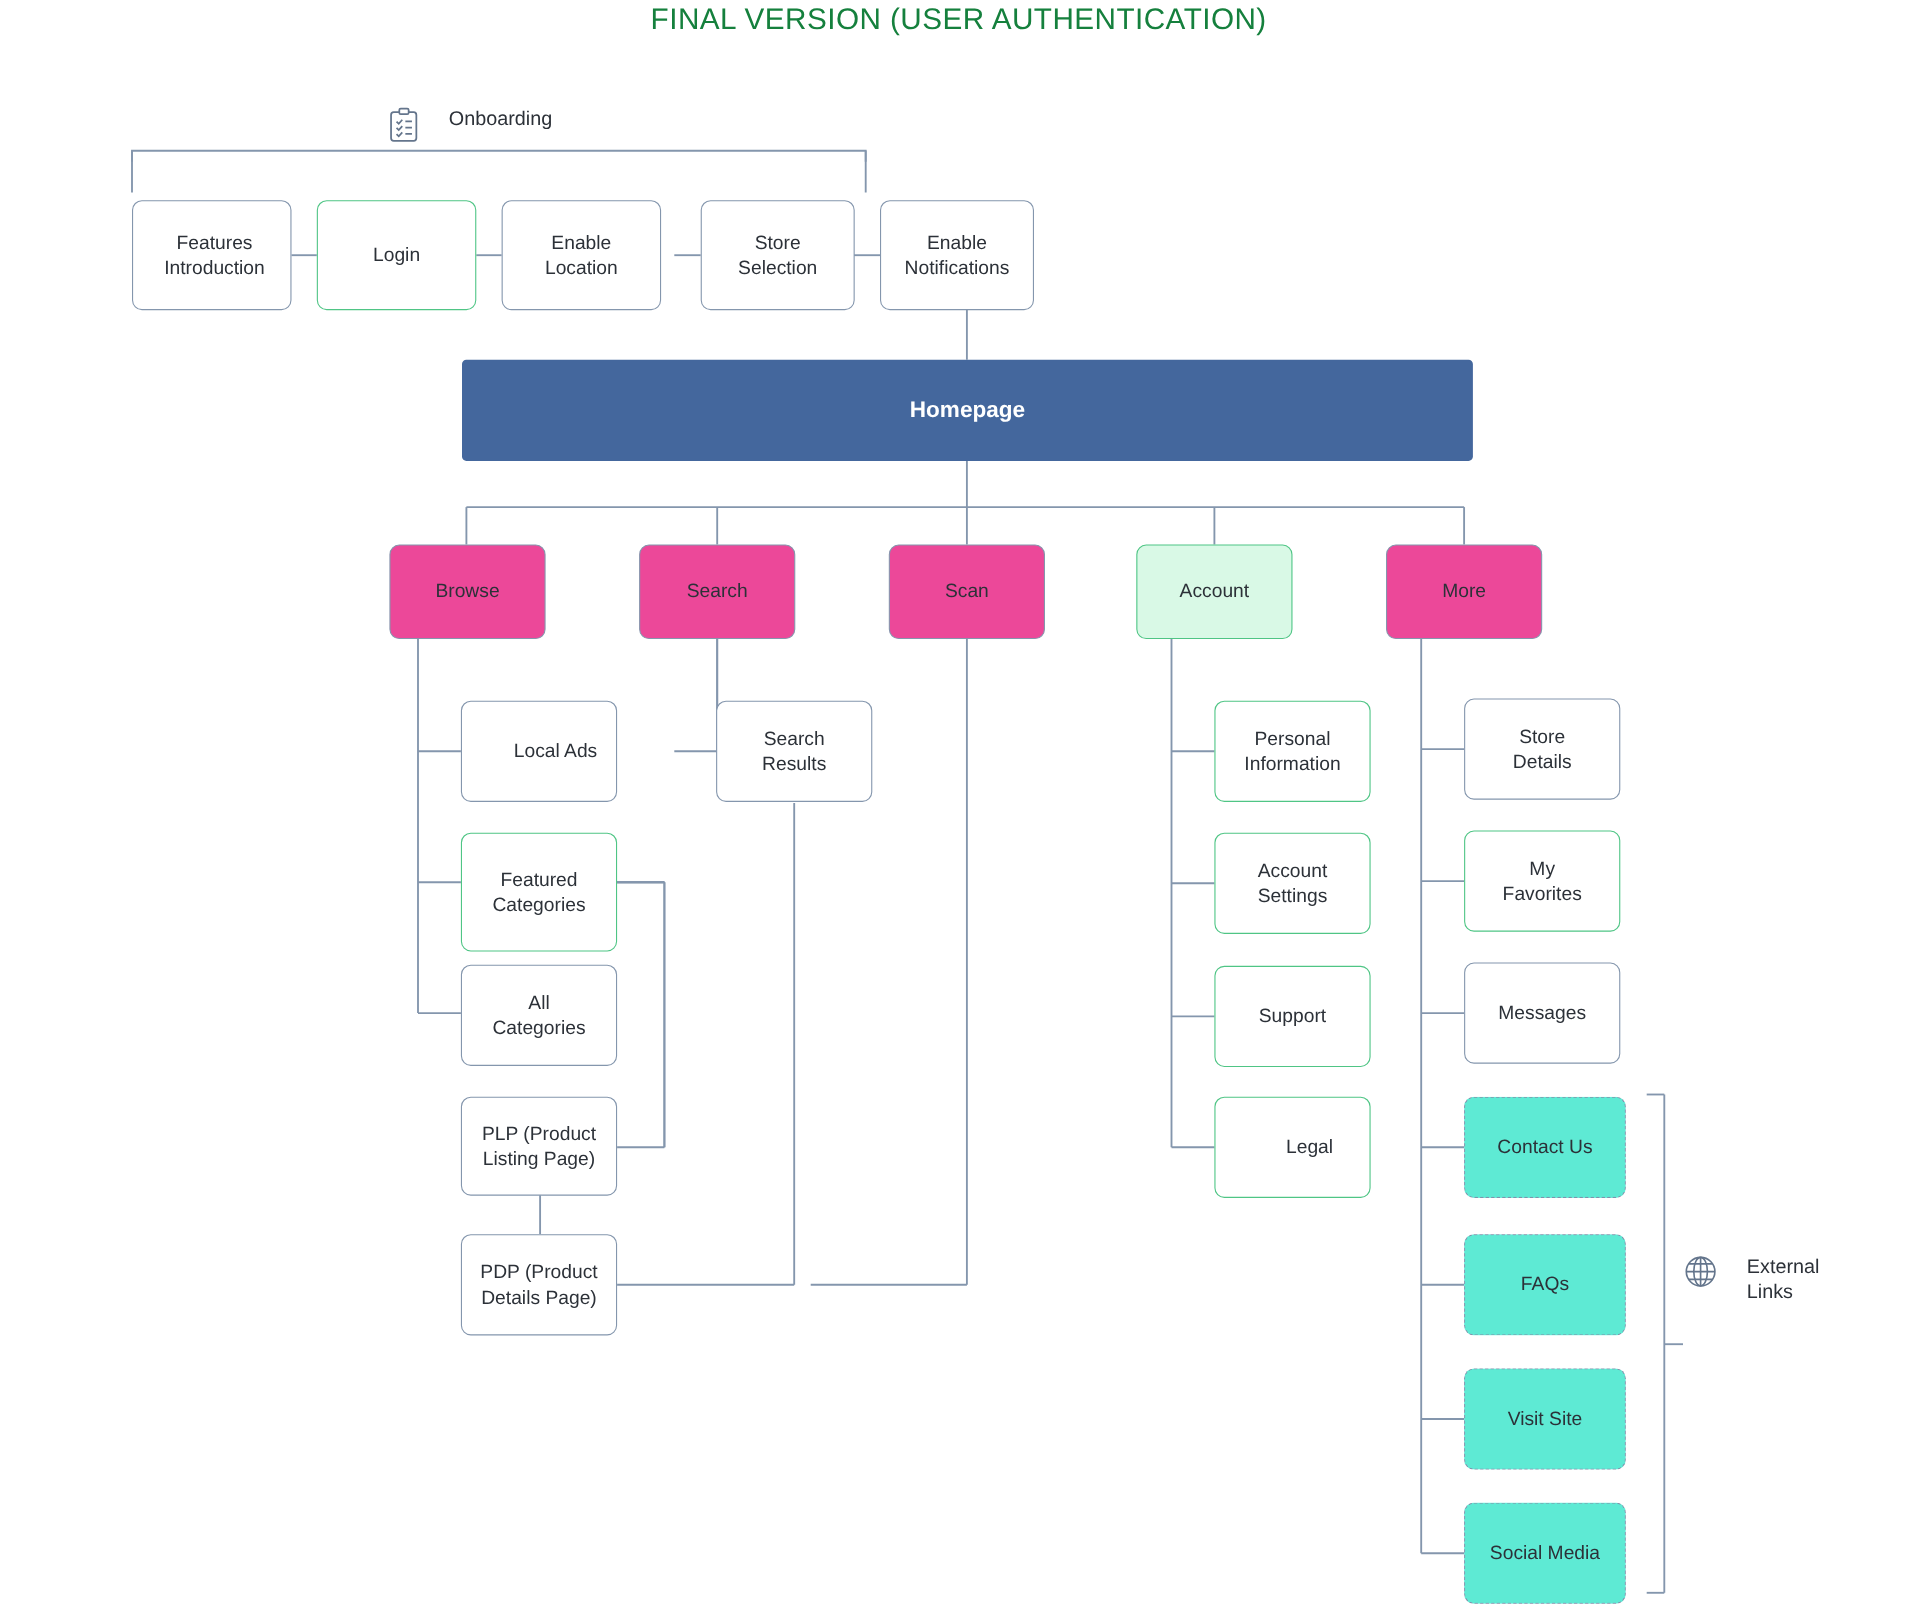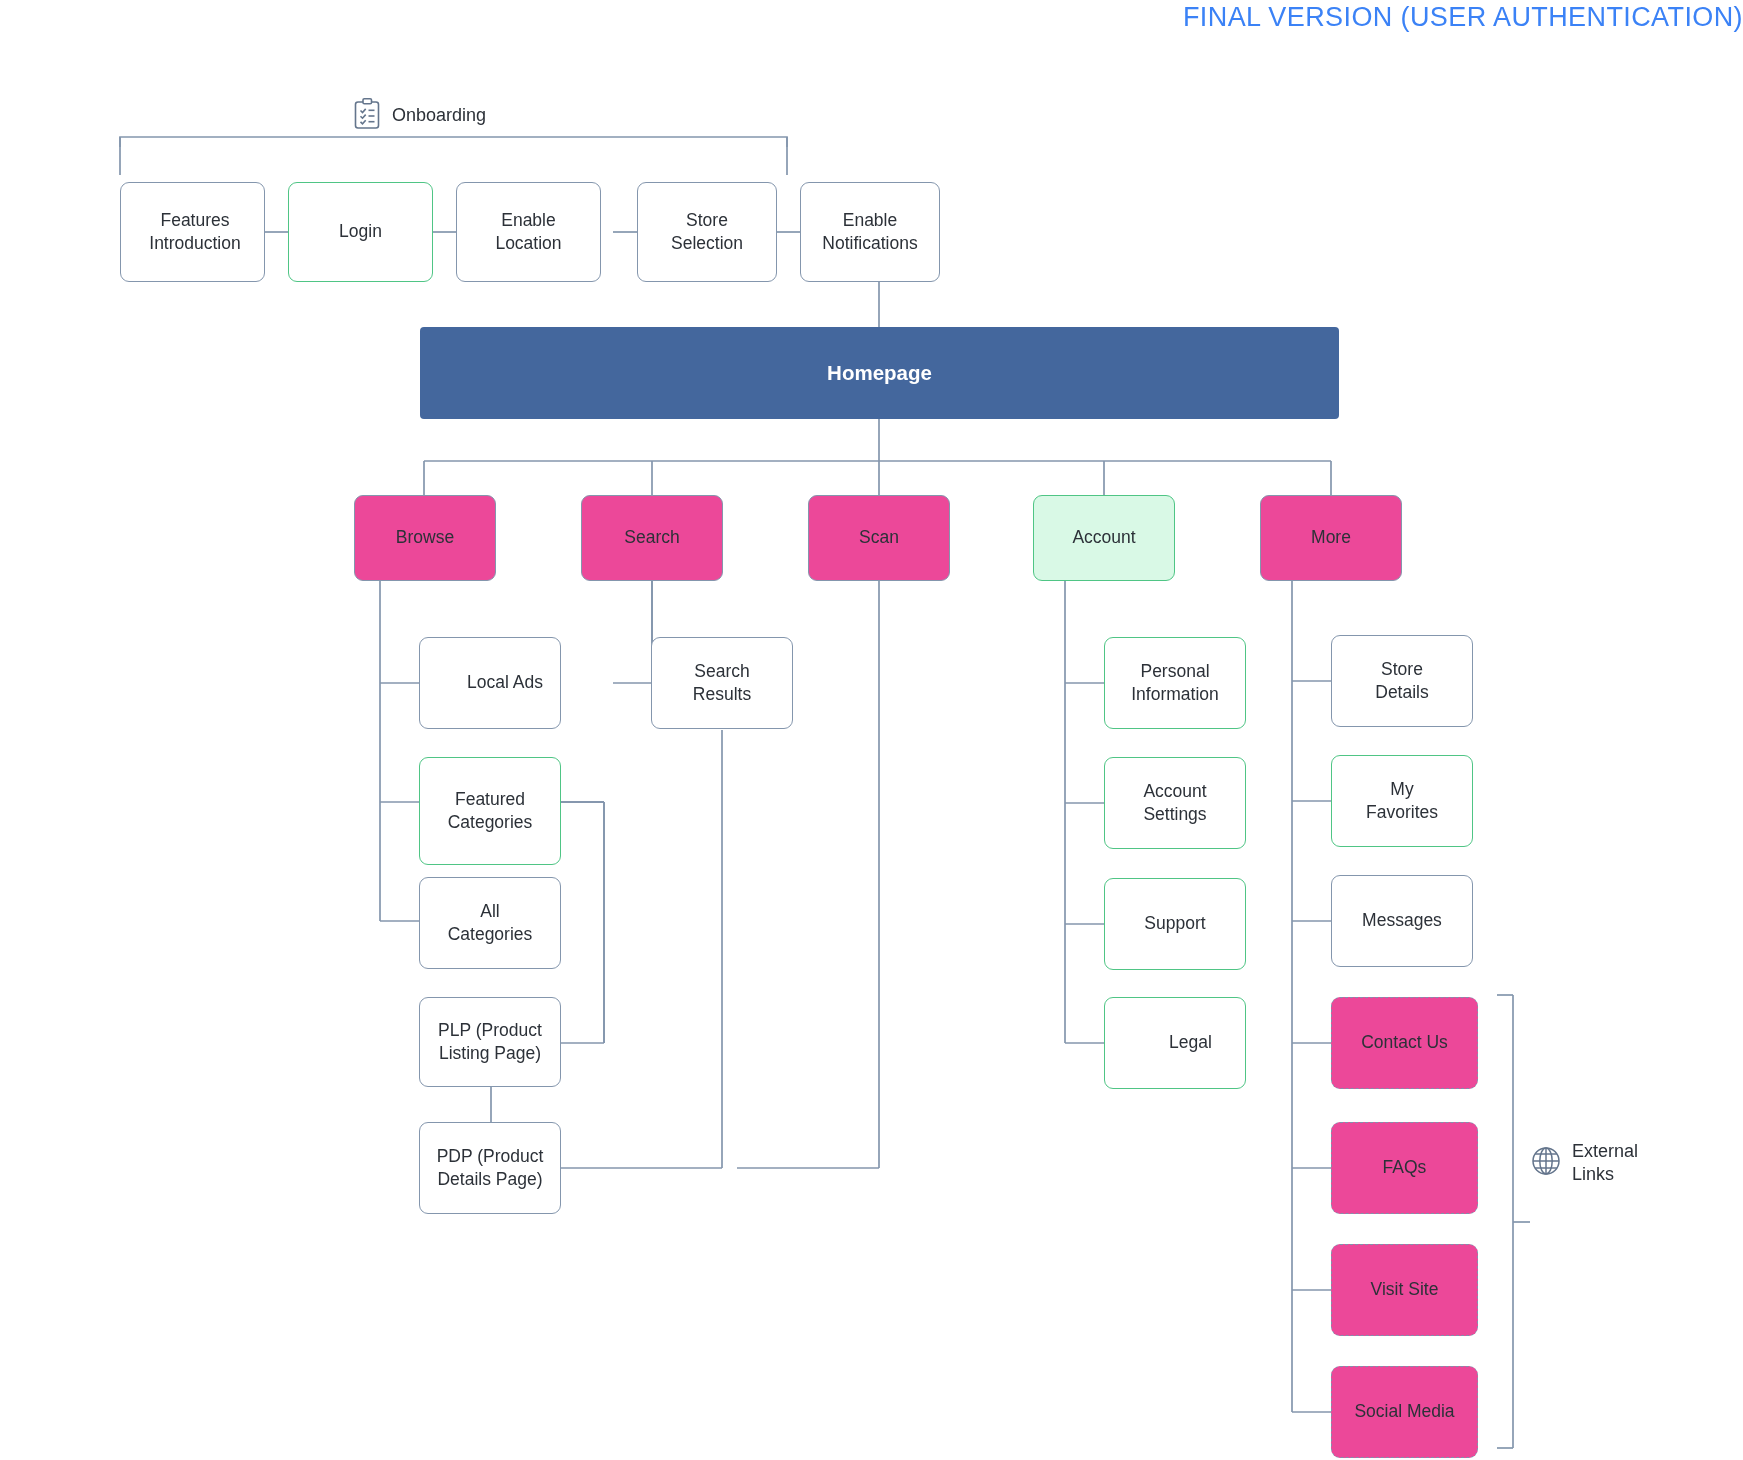--- a/index.html
+++ b/index.html
@@ -28,24 +28,24 @@
     height: 1460px;
     pointer-events: none;
   }
 
   
   .title {
     position: absolute;
     left: 0;
     top: 2px;
     width: 1743px;
-    text-align: right;
+    text-align: center;
     font-size: 27px;
     letter-spacing: 0.4px;
-    color: #3b82f6;
+    color: #15803d;
     font-weight: 400;
   }
 
   
   .node {
     position: absolute;
     box-sizing: border-box;
     border-radius: 9px;
     display: flex;
     align-items: center;
@@ -67,37 +67,37 @@
     border-color: #4fc585;
   }
   .node.green-fill {     
     border-color: #4fc585;
     background: #d9f9e6;
   }
   .node.dashed {
     border-style: dashed;
     border-width: 1.7px;
     border-color: #7f93ad;
-    background: #ec4899;
+    background: #5eead4;
   }
   .node.banner {
     background: #44679d;
     border: none;
     border-radius: 4px;
     color: #ffffff;
     font-weight: bold;
     font-size: 20.5px;
   }
 
   
   .icon-label {
     position: absolute;
     display: flex;
-    align-items: center;
-    gap: 10px;
+    align-items: flex-start;
+    gap: 26px;
   }
   .icon-label .txt {
     font-size: 18px;
     color: #2c3138;
     line-height: 1.28;
     white-space: pre-line;
   }
   .ico {
     display: block;
     flex: 0 0 auto;

